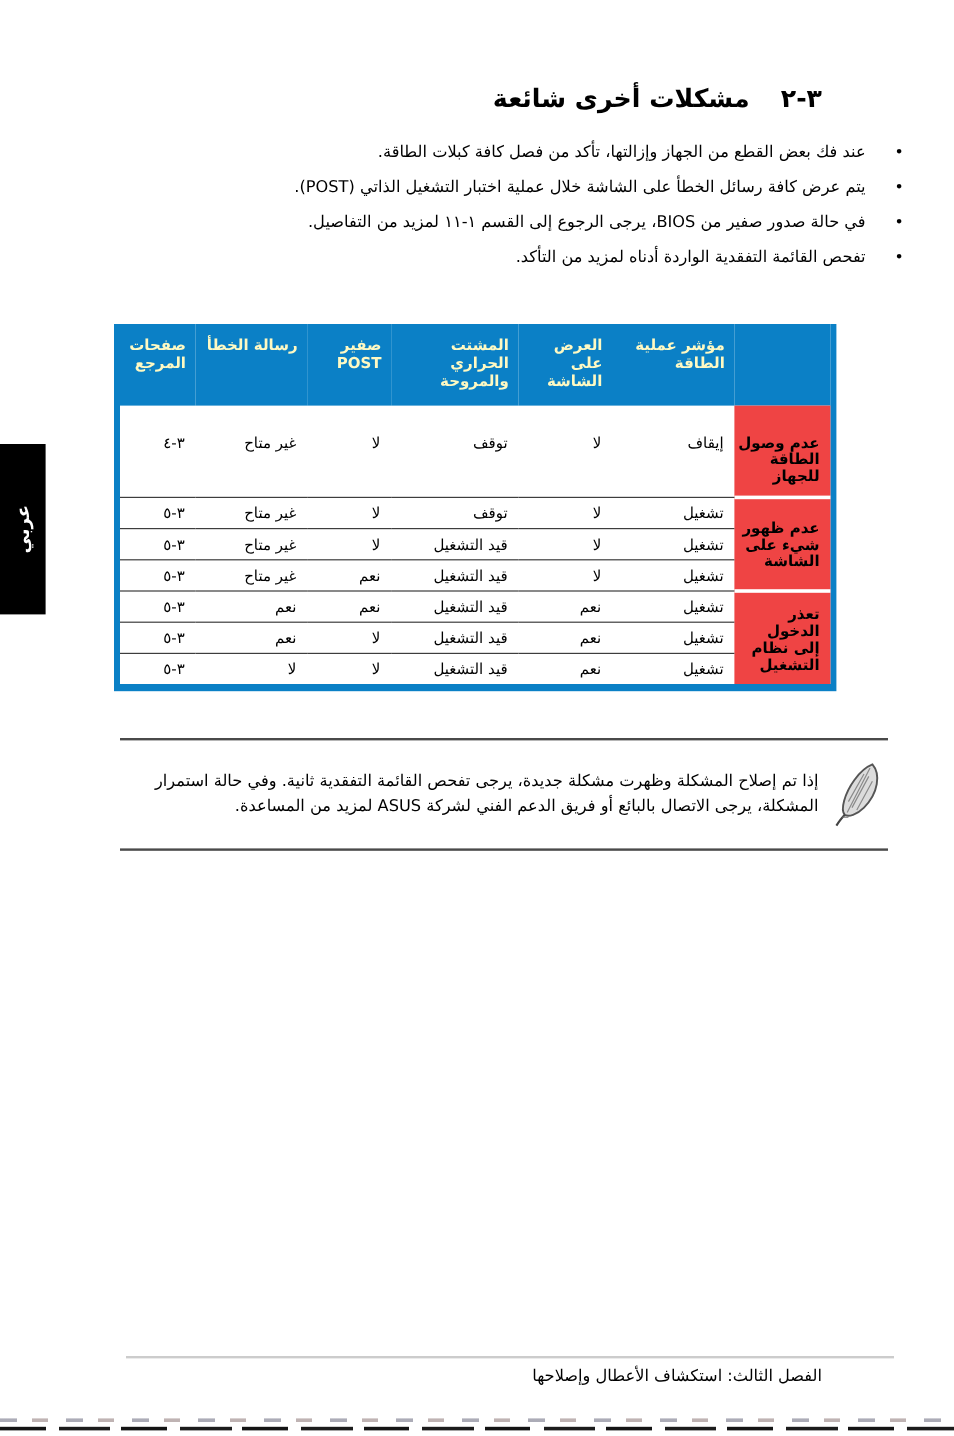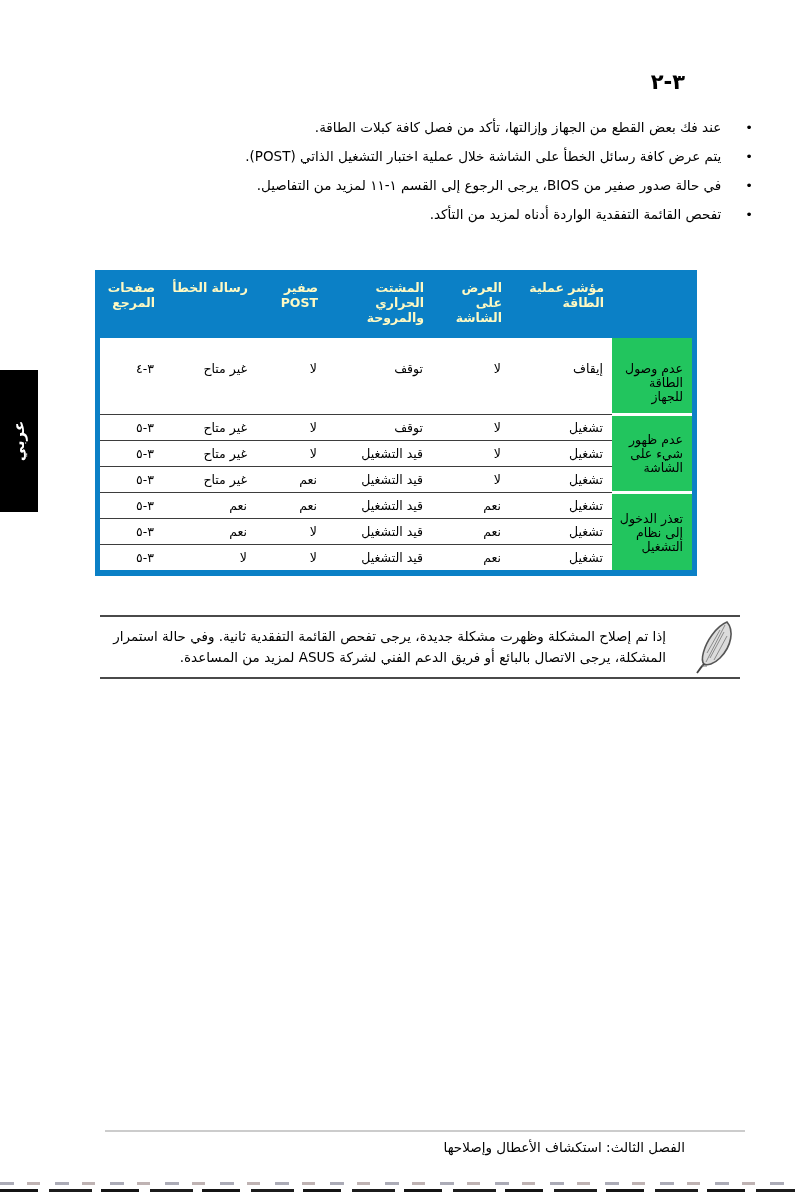--- a/index.html
+++ b/index.html
@@ -42,32 +42,32 @@
     padding:10px 8px 0 2px;
   }
   table.checklist td {
     font-size:12.5px; line-height:14px; text-align:right;
     vertical-align:middle; padding:6px 9px 5px 2px; color:#000;
   }
   tr.body-row td { border-top:1.5px solid #3d3d3d; }
   tr.body-row.first-row td { border-top:none; }
   tr.tall td { height:46px; vertical-align:top; padding-top:24px; }
   td.group-cell {
-    background:#22c55e; color:#ffffff; font-weight:normal;
+    background:#ef4444; color:#ffffff; font-weight:bold;
     vertical-align:top; padding:7px 7px 0 2px; line-height:16px;
     border-top:none !important; font-size:12.5px;
   }
   td.group-cell.sep { border-top:3px solid #ffffff !important;margin-left:23px; }
 
   
   .note {
     position:absolute; top:615px; left:100px; right:55px;
     border-top:2.5px solid #4a4a4a; border-bottom:2.5px solid #4a4a4a;
-    direction:rtl; display:flex; align-items:center; column-gap:28px;
-    padding:3px 4px;
+    direction:rtl; display:flex; align-items:center; column-gap:12px;
+    padding:18px 4px;
   }
   .note-icon { flex:0 0 auto; width:42px; height:54px; }
   .note-text {
     flex:1; text-align:right; font-size:13.5px; line-height:21px; color:#000;
   }
 
   
   .footer-rule {
     position:absolute; top:1130px; left:105px; right:50px;
     height:2px; background:#cccccc;
@@ -101,20 +101,21 @@
     background:repeating-linear-gradient(90deg,
       #141414 0 38px, transparent 38px 49px,
       #1c1c1c 49px 92px, transparent 92px 101px);
   }
 </style>
 </head>
 <body>
 
 <div class="heading">
   <span>٣-٢</span>
+  <span>مشكلات أخرى شائعة</span>
 </div>
 
 <div class="bullets">
   <div class="bullet">
     <span class="bullet-dot">•</span>
     <span class="bullet-text">عند فك بعض القطع من الجهاز وإزالتها، تأكد من فصل كافة كبلات الطاقة.</span>
   </div>
   <div class="bullet">
     <span class="bullet-dot">•</span>
     <span class="bullet-text">يتم عرض كافة رسائل الخطأ على الشاشة خلال عملية اختبار التشغيل الذاتي (POST).</span>

